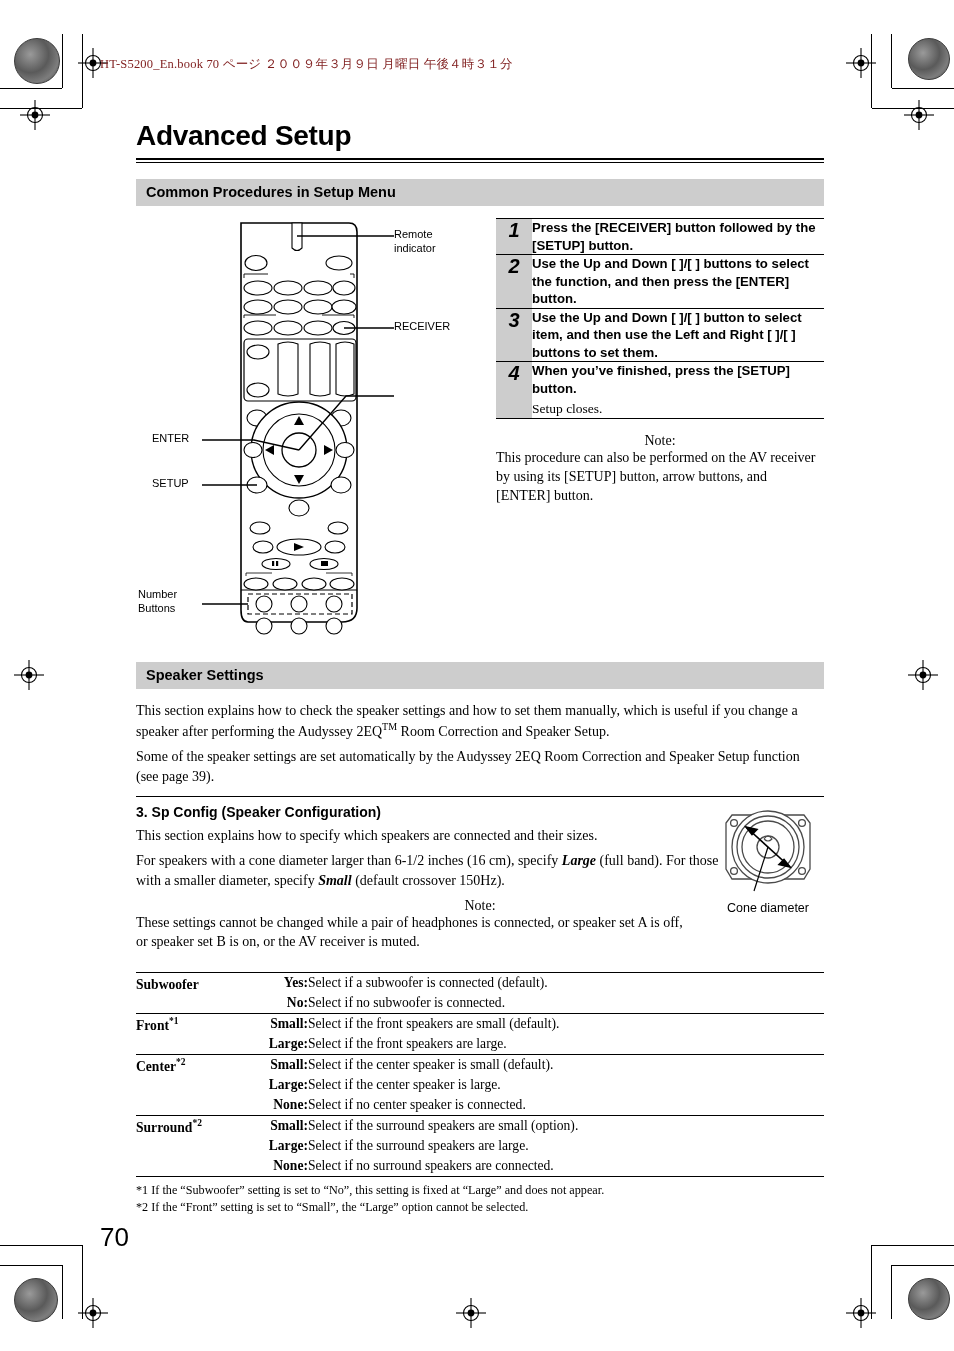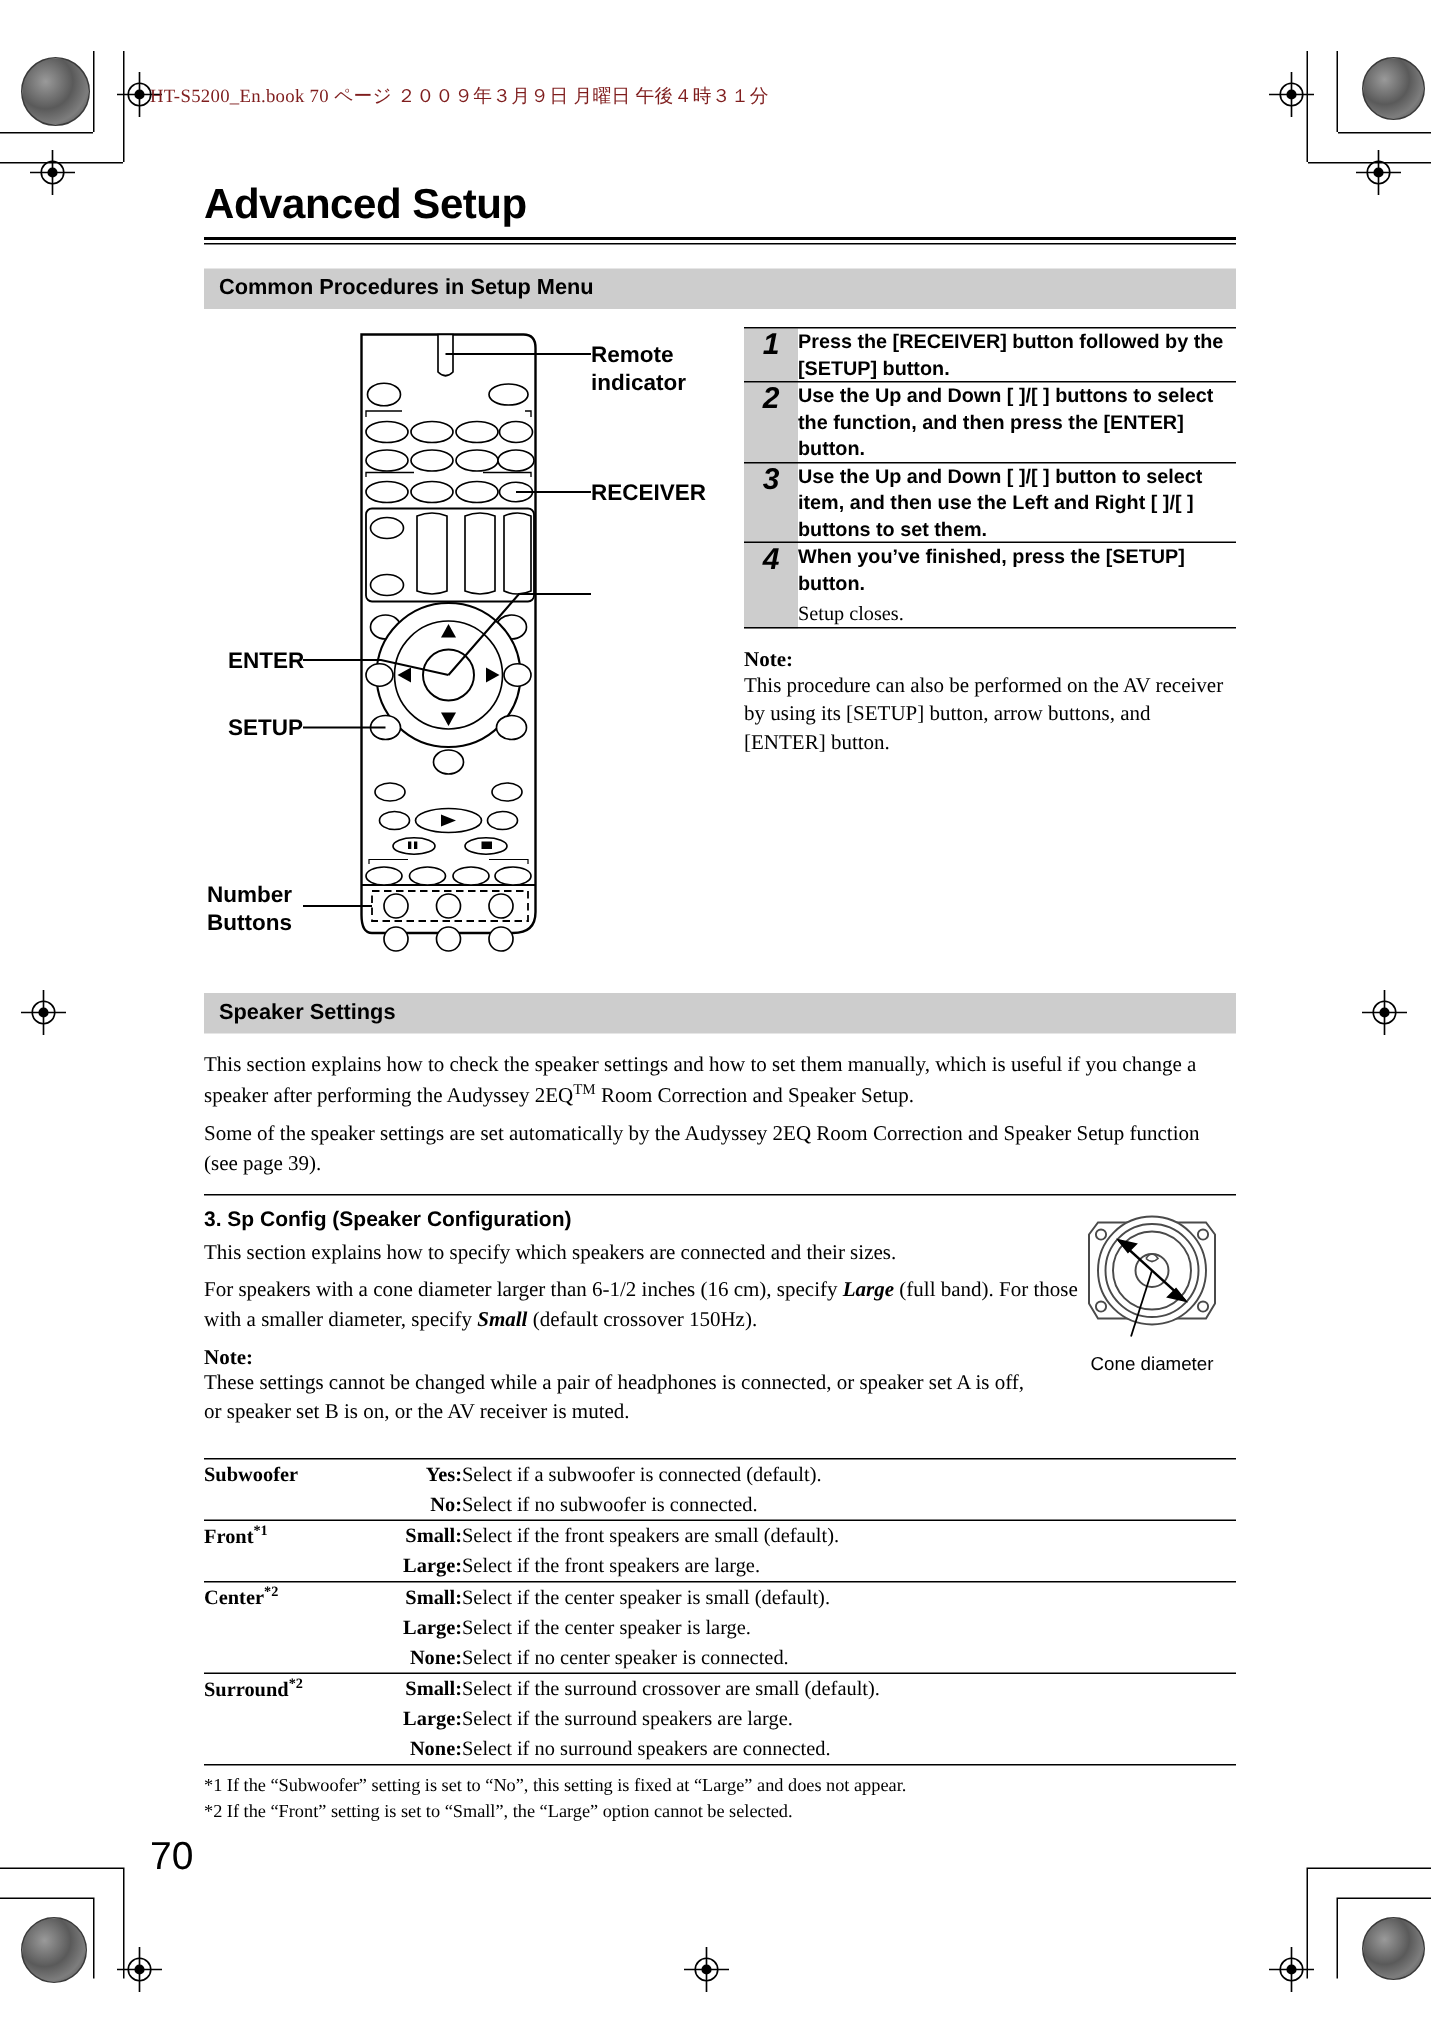--- a/index.html
+++ b/index.html
@@ -127,36 +127,37 @@
   }
   .step-sub {
     font-family: "Liberation Serif", serif;
     font-weight: normal;
     font-size: 13.5px;
     padding-top: 3px;
   }
 
   .note-head {
     font-family: "Liberation Serif", serif;
-    font-weight: bold;
+    font-weight: normal;
     font-size: 14px;
     margin-top: 14px;
+    text-align: center;
   }
   .note-body {
     font-family: "Liberation Serif", serif;
     font-size: 14px;
     line-height: 1.35;
   }
 
   
   .rlabel {
     position: absolute;
     font-family: "Liberation Sans", sans-serif;
-    font-weight: bold;
-    font-size: 15px;
+    font-weight: normal;
+    font-size: 11px;
     line-height: 1.25;
     white-space: pre-line;
   }
 
   
   .prose {
     font-family: "Liberation Serif", serif;
     font-size: 14px;
     line-height: 1.38;
     margin: 0 0 6px 0;
@@ -572,21 +573,21 @@
           <tr>
             <td class="sp-opt">None:</td>
             <td class="sp-desc">Select if no center speaker is connected.</td>
           </tr>
 
           <tr class="grp">
             <td class="sp-name" rowspan="3">
               <span>Surround</span><sup class="fn">*2</sup>
             </td>
             <td class="sp-opt">Small:</td>
-            <td class="sp-desc">Select if the surround crossover are small (default).</td>
+            <td class="sp-desc">Select if the surround speakers are small (option).</td>
           </tr>
           <tr>
             <td class="sp-opt">Large:</td>
             <td class="sp-desc">Select if the surround speakers are large.</td>
           </tr>
           <tr>
             <td class="sp-opt">None:</td>
             <td class="sp-desc">Select if no surround speakers are connected.</td>
           </tr>
         </tbody>

